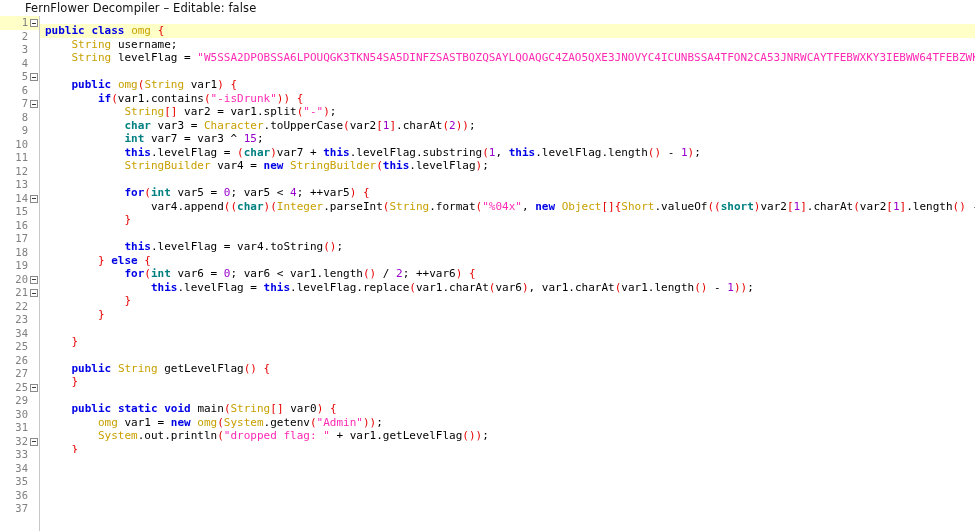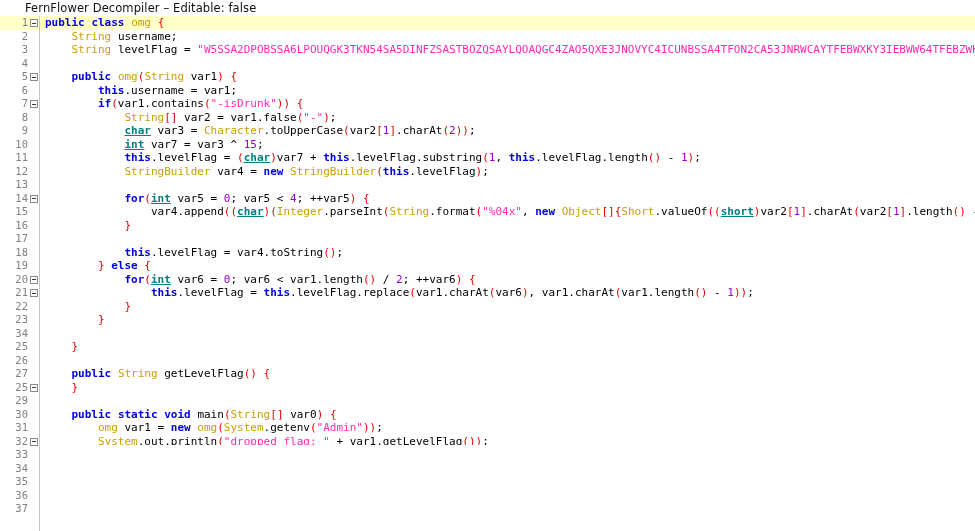--- a/index.html
+++ b/index.html
@@ -76,41 +76,41 @@
     content: "";
     position: absolute;
     left: 1px;
     top: 2.5px;
     width: 4px;
     height: 1px;
     background: #3a3a3a;
   }
   .code {
     position: absolute;
-    top: 0;
+    top: 8px;
     left: 40px;
     width: 935px;
     height: 429px;
     overflow: hidden;
   }
   .line {
     height: 13.5px;
     line-height: 13.5px;
     white-space: pre;
     font-family: "DejaVu Sans Mono", monospace;
     font-size: 11px;
     color: #000000;
     padding-left: 5px;
   }
   .line.hl {
     background: #ffffc8;
   }
   
   .kw   { color: #0000e6; font-weight: bold; }
-  .kw2  { color: #008080; font-weight: bold; text-decoration: underline; }
+  .kw2  { color: #008080; font-weight: bold; }
   .type { color: #c8a000; }
   .str  { color: #ff29b4; }
   .num  { color: #9900cc; }
   .pn   { color: #e60000; }
   .id   { color: #000000; }
 </style>
 </head>
 <body>
 
 <div id="app">
@@ -238,23 +238,22 @@
         <div class="gutter-row">
           <span class="lnum">37</span>
         </div>
       </div>
     <div class="code" id="code">
         <div class="line hl"><span class="kw">public</span> <span class="kw">class</span> <span class="type">omg</span> <span class="pn">{</span></div>
         <div class="line">    <span class="type">String</span> <span class="id">username</span>;</div>
         <div class="line">    <span class="type">String</span> <span class="id">levelFlag</span> = <span class="str">"W5SSA2DPOBSSA6LPOUQGK3TKN54SA5DINFZSASTBOZQSAYLQOAQGC4ZAO5QXE3JNOVYC4ICUNBSSA4TFON2CA53JNRWCAYTFEBWXKY3IEBWW64TFEBZWK6DDNF2G</span></div>
         <div class="line">&nbsp;</div>
         <div class="line">    <span class="kw">public</span> <span class="type">omg</span><span class="pn">(</span><span class="type">String</span> <span class="id">var1</span><span class="pn">)</span> <span class="pn">{</span></div>
-        <div class="line">        <span class="kw">this</span>.<span class="id">username</span> = <span class="id">var1</span>;</div>
         <div class="line">        <span class="kw">if</span><span class="pn">(</span><span class="id">var1</span>.<span class="id">contains</span><span class="pn">(</span><span class="str">"-isDrunk"</span><span class="pn">)</span><span class="pn">)</span> <span class="pn">{</span></div>
-        <div class="line">            <span class="type">String</span><span class="pn">[</span><span class="pn">]</span> <span class="id">var2</span> = <span class="id">var1</span>.<span class="id">false</span><span class="pn">(</span><span class="str">"-"</span><span class="pn">)</span>;</div>
+        <div class="line">            <span class="type">String</span><span class="pn">[</span><span class="pn">]</span> <span class="id">var2</span> = <span class="id">var1</span>.<span class="id">split</span><span class="pn">(</span><span class="str">"-"</span><span class="pn">)</span>;</div>
         <div class="line">            <span class="kw2">char</span> <span class="id">var3</span> = <span class="type">Character</span>.<span class="id">toUpperCase</span><span class="pn">(</span><span class="id">var2</span><span class="pn">[</span><span class="num">1</span><span class="pn">]</span>.<span class="id">charAt</span><span class="pn">(</span><span class="num">2</span><span class="pn">)</span><span class="pn">)</span>;</div>
         <div class="line">            <span class="kw2">int</span> <span class="id">var7</span> = <span class="id">var3</span> ^ <span class="num">15</span>;</div>
         <div class="line">            <span class="kw">this</span>.<span class="id">levelFlag</span> = <span class="pn">(</span><span class="kw2">char</span><span class="pn">)</span><span class="id">var7</span> + <span class="kw">this</span>.<span class="id">levelFlag</span>.<span class="id">substring</span><span class="pn">(</span><span class="num">1</span>, <span class="kw">this</span>.<span class="id">levelFlag</span>.<span class="id">length</span><span class="pn">(</span><span class="pn">)</span> - <span class="num">1</span><span class="pn">)</span>;</div>
         <div class="line">            <span class="type">StringBuilder</span> <span class="id">var4</span> = <span class="kw">new</span> <span class="type">StringBuilder</span><span class="pn">(</span><span class="kw">this</span>.<span class="id">levelFlag</span><span class="pn">)</span>;</div>
         <div class="line">&nbsp;</div>
         <div class="line">            <span class="kw">for</span><span class="pn">(</span><span class="kw2">int</span> <span class="id">var5</span> = <span class="num">0</span>; <span class="id">var5</span> &lt; <span class="num">4</span>; ++<span class="id">var5</span><span class="pn">)</span> <span class="pn">{</span></div>
         <div class="line">                <span class="id">var4</span>.<span class="id">append</span><span class="pn">(</span><span class="pn">(</span><span class="kw2">char</span><span class="pn">)</span><span class="pn">(</span><span class="type">Integer</span>.<span class="id">parseInt</span><span class="pn">(</span><span class="type">String</span>.<span class="id">format</span><span class="pn">(</span><span class="str">"%04x"</span>, <span class="kw">new</span> <span class="type">Object</span><span class="pn">[</span><span class="pn">]</span><span class="pn">{</span><span class="type">Short</span>.<span class="id">valueOf</span><span class="pn">(</span><span class="pn">(</span><span class="kw2">short</span><span class="pn">)</span><span class="id">var2</span><span class="pn">[</span><span class="num">1</span><span class="pn">]</span>.<span class="id">charAt</span><span class="pn">(</span><span class="id">var2</span><span class="pn">[</span><span class="num">1</span><span class="pn">]</span>.<span class="id">length</span><span class="pn">(</span><span class="pn">)</span> - , </div>
         <div class="line">            <span class="pn">}</span></div>
         <div class="line">&nbsp;</div>
         <div class="line">            <span class="kw">this</span>.<span class="id">levelFlag</span> = <span class="id">var4</span>.<span class="id">toString</span><span class="pn">(</span><span class="pn">)</span>;</div>

